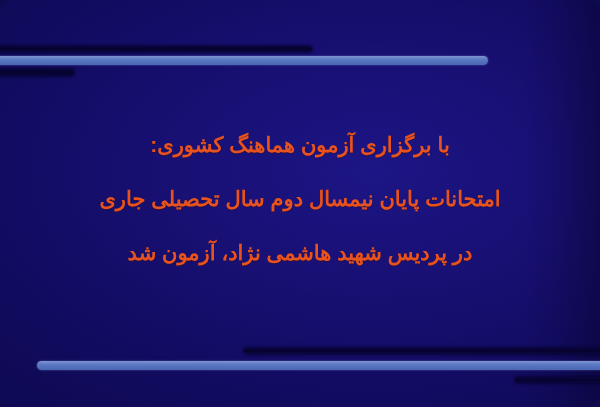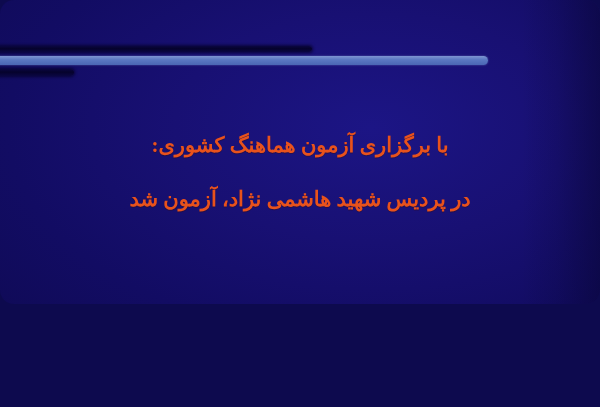--- a/index.html
+++ b/index.html
@@ -5,26 +5,26 @@
 <style>
   html, body {
     margin: 0;
     padding: 0;
     background: #0d0a4e;
   }
 
   #stage {
     position: relative;
     width: 600px;
-    height: 304px;
+    height: 407px;
     overflow: hidden;
     background-color: #120c63;
     background-image:
       radial-gradient(ellipse 520px 300px at 62% 42%, #1c1585 0%, #181073 38%, #120c63 70%, #0f0a55 100%);
-    font-family: Liberation Serif, serif;
+    font-family: Liberation Sans, sans-serif;
     border-radius: 14px;
   }
 
   
   .edge-band {
     position: absolute;
     top: 0;
     right: 0;
     width: 78px;
     height: 100%;
@@ -84,20 +84,21 @@
 <div id="stage">
 
   <div class="edge-band"></div>
 
   <div class="rule dark" id="rule-top-dark-1"></div>
   <div class="rule light" id="rule-top-light"></div>
   <div class="rule dark" id="rule-top-dark-2"></div>
 
   <div id="headline">
     <span class="line">با برگزاری آزمون هماهنگ کشوری:</span>
+    <span class="line">امتحانات پایان نیمسال دوم سال تحصیلی جاری</span>
     <span class="line">در پردیس شهید هاشمی نژاد، آزمون شد</span>
   </div>
 
   <div class="rule dark" id="rule-bot-dark-1"></div>
   <div class="rule light" id="rule-bot-light"></div>
   <div class="rule dark" id="rule-bot-dark-2"></div>
 
 </div>
 
 </body></html>

